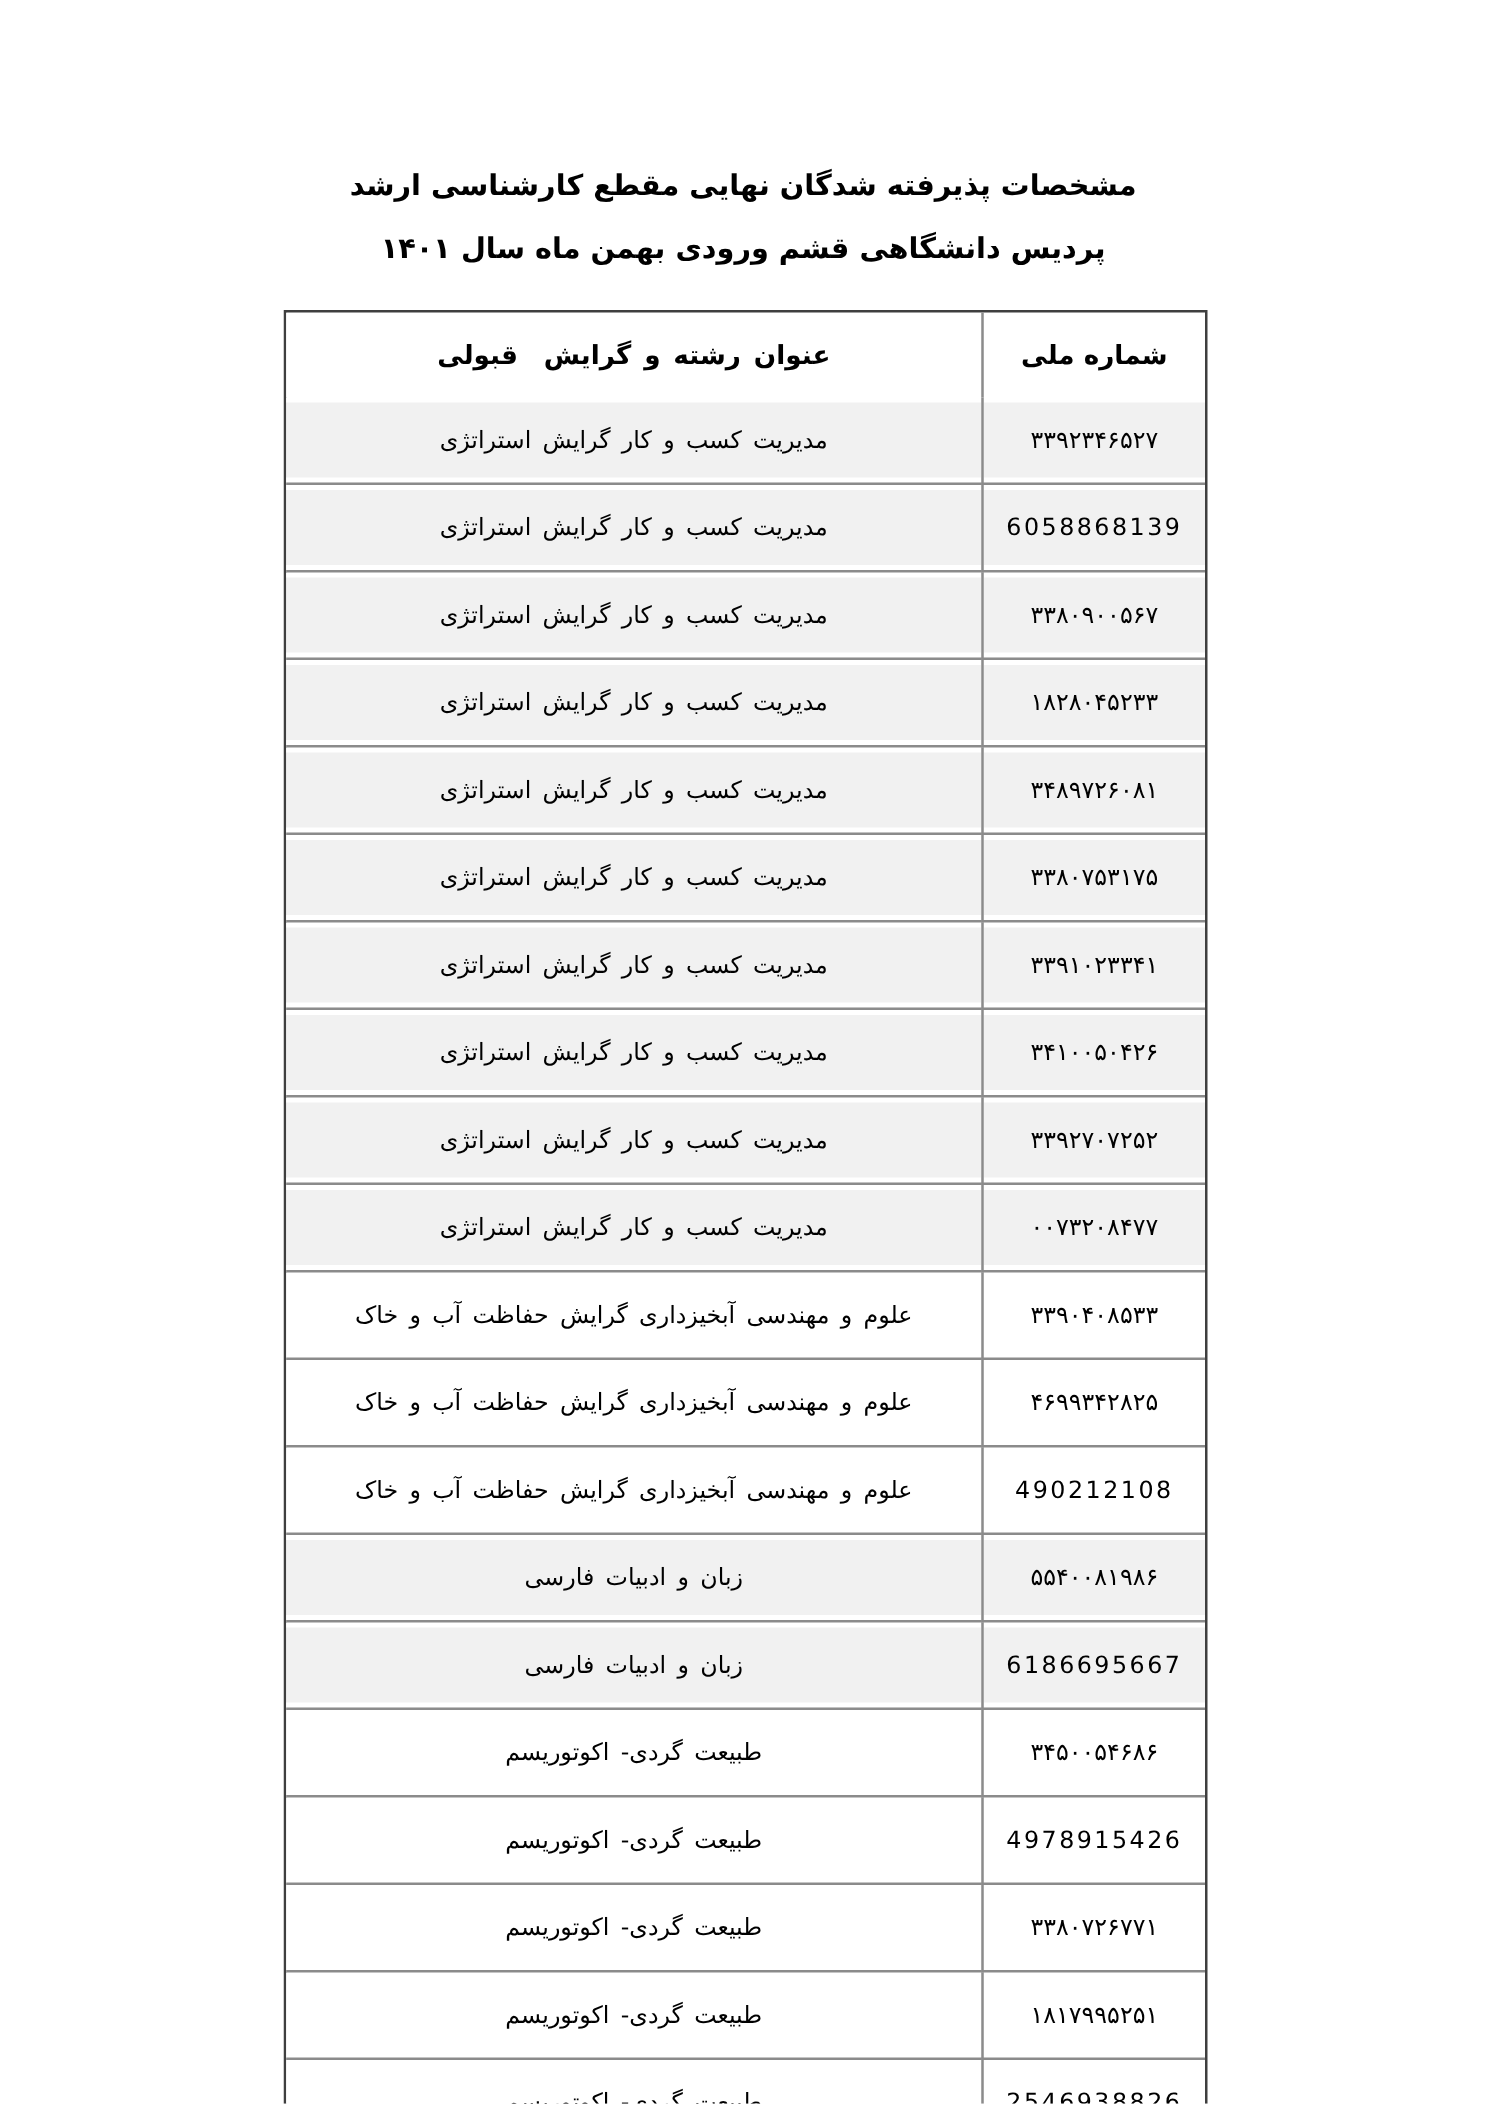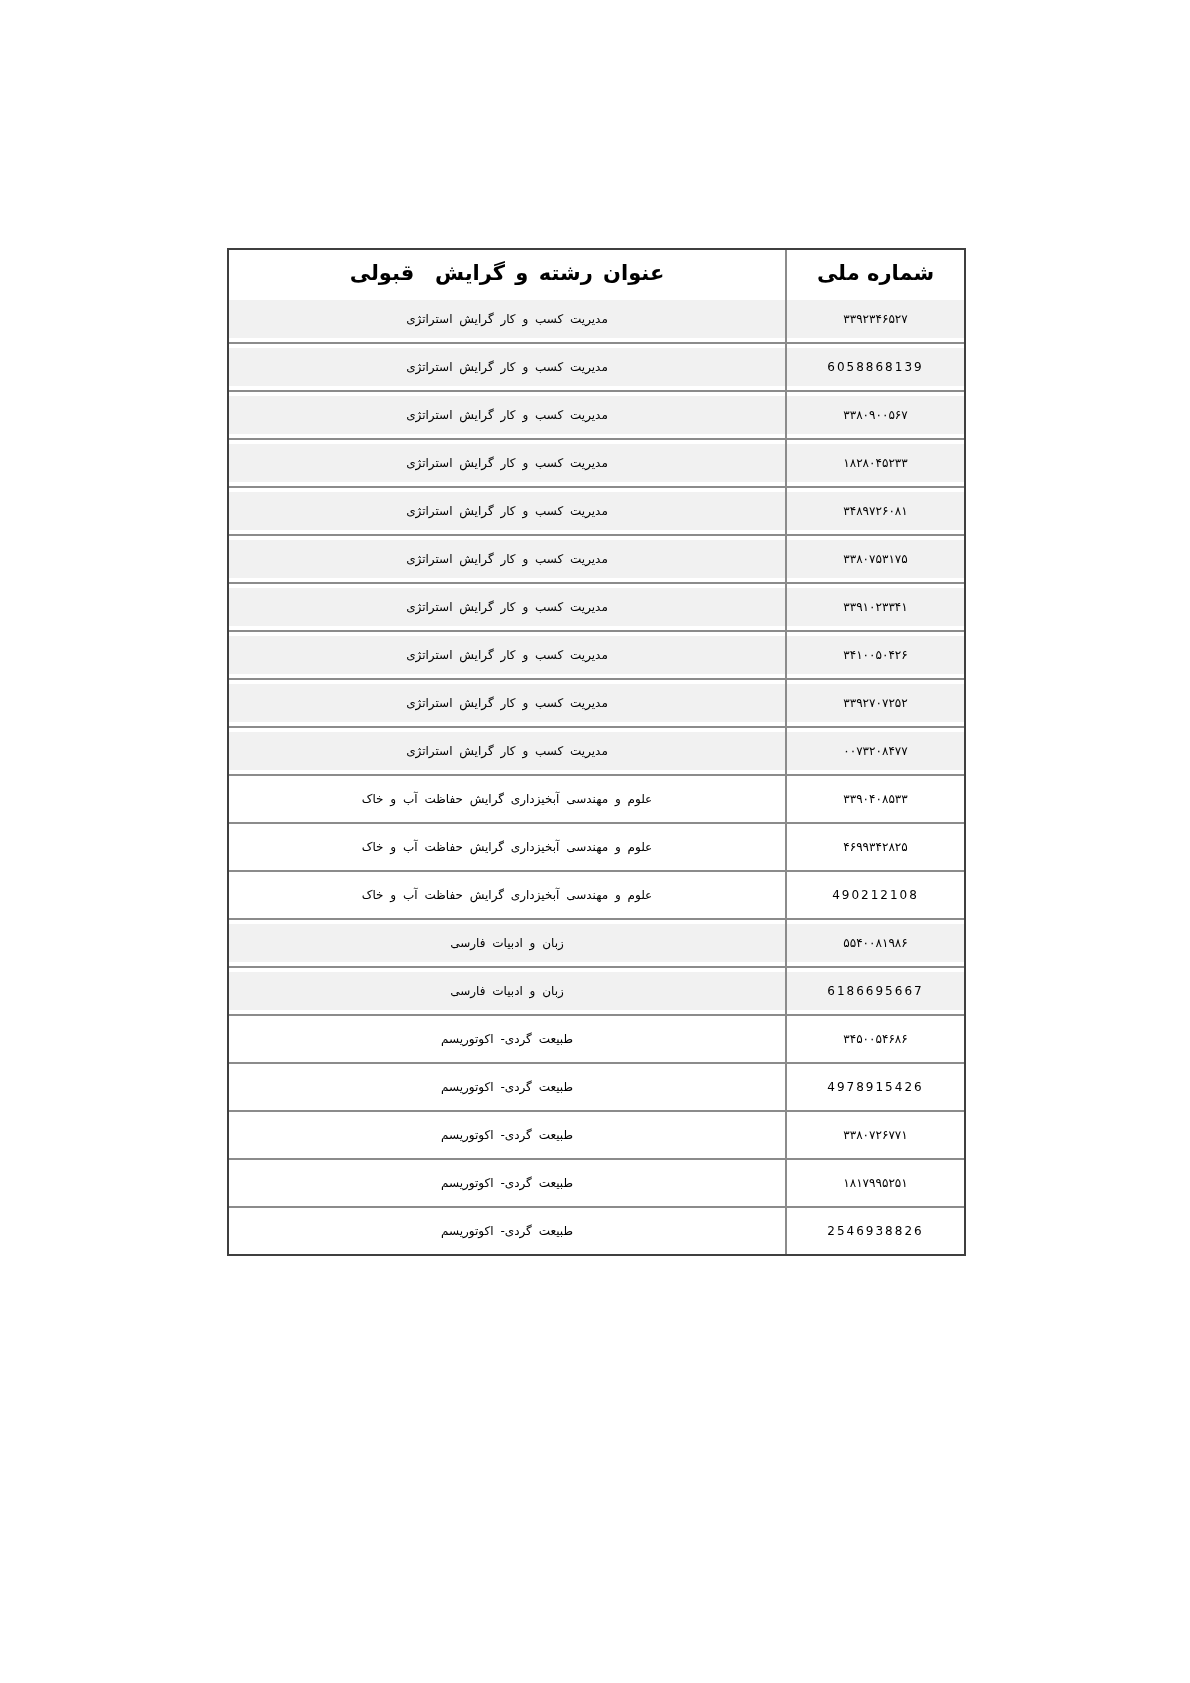--- a/index.html
+++ b/index.html
@@ -31,39 +31,39 @@
   }
   table.results {
     border-collapse:collapse;
     width:100%;
     table-layout:fixed;
   }
   .results th, .results td {
     border:2px solid #8b8b8b;
     text-align:center;
     vertical-align:middle;
-    padding:0 6px;
+    padding:11px 6px;
     overflow:hidden;
   }
   
   .results tr:first-child > * { border-top:0; }
   .results tr:last-child  > * { border-bottom:0; }
   .results tr > *:first-child { border-right:0; }
   .results tr > *:last-child  { border-left:0; }
 
   .results th {
     height:46px;
     font-size:21px;
     font-weight:bold;
     background:#ffffff;
     white-space:pre;
   }
   .results td {
     height:46px;
-    font-size:12px;
+    font-size:19px;
     background:#ffffff;
   }
   col.id-col    { width:178px; }
   col.field-col { width:auto; }
   .id-cell {
     letter-spacing:2px;
     white-space:nowrap;
     margin-left:48px;
   }
   .field-cell {
@@ -73,20 +73,24 @@
   tr.shaded td {
     background:#f1f1f1;
     box-shadow: inset 0 4px 0 #ffffff, inset 0 -4px 0 #ffffff;
   }
 </style>
 </head>
 <body>
 
 <div class="page" dir="rtl" lang="fa">
 
+  <div class="titles">
+    <div class="title-line">مشخصات پذیرفته شدگان نهایی مقطع کارشناسی ارشد</div>
+    <div class="title-line">پردیس دانشگاهی قشم ورودی بهمن ماه سال ۱۴۰۱</div>
+  </div>
 
   <div class="table-wrap">
     <table class="results">
       <colgroup>
         <col class="id-col">
         <col class="field-col">
       </colgroup>
       <thead>
         <tr>
           <th class="id-cell">شماره ملی</th>

